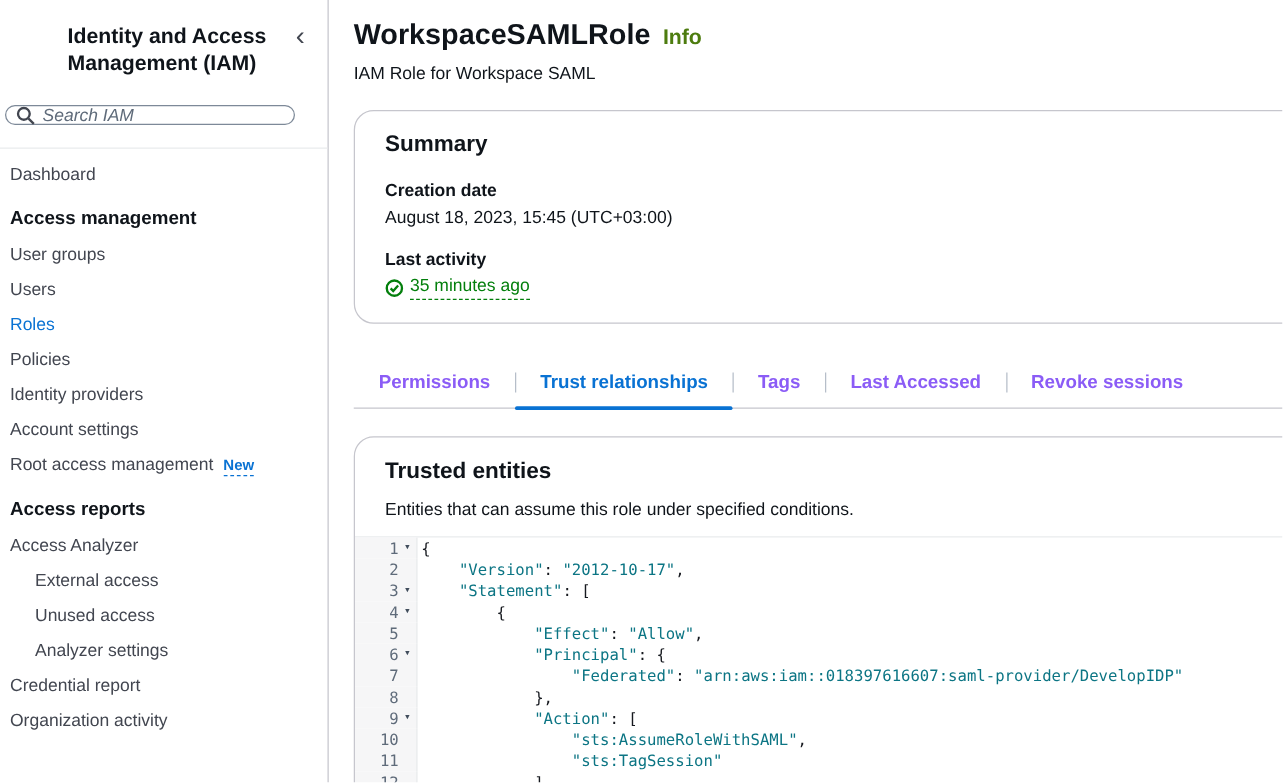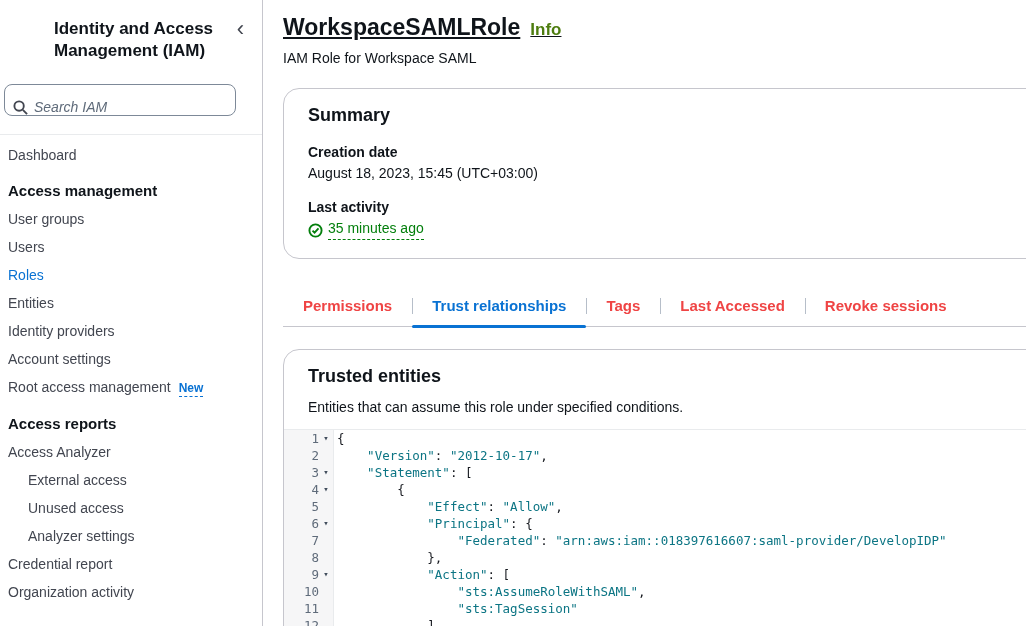--- a/index.html
+++ b/index.html
@@ -5,55 +5,55 @@
   * { margin:0; padding:0; box-sizing:border-box; }
   html,body { width:1026px; height:626px; overflow:hidden; background:#fff;
     font-family:"Liberation Sans", sans-serif; color:#0f141a; }
   .app { display:flex; width:1026px; height:626px; }
 
   
   .sidebar { width:263px; flex-shrink:0; border-right:1px solid #c6c6cd; padding-top:18px; background:#fff; }
   .sidebar-header { display:flex; align-items:flex-start; padding:0 14px 0 8px;margin-left:46px; }
   .sidebar-header h1 { font-size:17px; line-height:1.3; font-weight:700; max-width:185px; flex:1; }
   .collapse-btn { color:#424650; font-size:22px; line-height:18px; cursor:pointer; padding:2px 4px; }
-  .search-wrap { margin:22px 26px 0 4px; border:1px solid #7d8998; border-radius:8px; height:32px;
-    display:flex; align-items:flex-end; padding:0 8px; gap:6px; background:#fff; }
+  .search-wrap { margin:22px 26px 0 4px; border:1px solid #7d8998; border-radius:8px; height:16px;
+    display:flex; align-items:center; padding:0 8px; gap:6px; background:#fff; }
   .search-wrap svg { flex-shrink:0; }
   .search-wrap input { border:none; outline:none; flex:1; font-size:14px; font-style:italic;
     color:#414d5c; font-family:"Liberation Sans", sans-serif; background:transparent; }
   .search-wrap input::placeholder { color:#5f6b7a; font-style:italic; }
   .side-divider { border:none; border-top:1px solid #e9ebed; margin:18px 0 6px 0; }
   .nav-item { font-size:14px; line-height:18px; padding:5px 12px 5px 8px; color:#424650; }
   .nav-item.link, .nav-item.sublink { cursor:pointer; }
   .nav-item.section { font-weight:700; font-size:15px; color:#0f141a; margin-top:8px; cursor:default; }
   .nav-item.sublink { padding-left:28px; }
   .nav-item.active span:first-child { color:#0972d3; }
   .badge { color:#0972d3; font-size:12px; font-weight:700; margin-left:8px;
     border-bottom:1px dashed #0972d3; padding-bottom:1px; }
 
   
   main { flex:1; padding:14px 0 0 20px; overflow:hidden; }
-  .page-header { display:flex; align-items:baseline; gap:10px;text-decoration:underline; }
+  .page-header { display:flex; align-items:baseline; gap:10px; }
   .page-header h1 { font-size:23px; font-weight:700; }
   .info-link { color:#4d7c0f; font-size:17px; font-weight:700; cursor:pointer; text-decoration:none; }
   .subtitle { font-size:14px; margin-top:9px; color:#0f141a; }
 
   .card { width:780px; border:1px solid #c6c6cd; border-radius:16px; background:#fff;
     margin-top:22px; padding:16px 24px 18px; }
   .card h2 { font-size:18px; font-weight:700; }
   .field { margin-top:18px; }
   .field .label { font-size:14px; font-weight:700; }
   .field .value { font-size:14px; margin-top:5px; }
   .status-green { display:flex; align-items:center; gap:5px; margin-top:5px; }
   .status-green svg { flex-shrink:0; }
   .status-green span { color:#037f0c; font-size:14px; border-bottom:1px dashed #037f0c; padding-bottom:3px; }
 
   
   .tabs { display:flex; margin-top:30px; border-bottom:1px solid #c6c6cd; width:790px; }
-  .tab { font-size:15px; font-weight:700; color:#ef4444; padding:8px 20px 12px; position:relative; cursor:pointer; }
+  .tab { font-size:15px; font-weight:700; color:#8b5cf6; padding:8px 20px 12px; position:relative; cursor:pointer; }
   .tab + .tab::before { content:''; position:absolute; left:0; top:9px; height:16px; width:1px; background:#b6bec9; }
   .tab.active { color:#0972d3; }
   .tab.active::after { content:''; position:absolute; left:0; right:0; bottom:-2px; height:3px;
     background:#0972d3; border-radius:2px; }
 
   
   .trusted p { font-size:14px; margin-top:12px; color:#0f141a; }
   .editor { margin:14px -24px 0; border-top:1px solid #e9ebed;
     font-family:"DejaVu Sans Mono", monospace; font-size:12.5px; line-height:17px; }
   .code-row { display:flex; }
@@ -82,21 +82,21 @@
       </svg>
       <input type="text" placeholder="Search IAM" style="">
     </div>
     <hr class="side-divider">
     <nav id="sidebar-nav">
         <div class="nav-item link"><span>Dashboard</span></div>
         <div class="nav-item section"><span>Access management</span></div>
         <div class="nav-item link"><span>User groups</span></div>
         <div class="nav-item link"><span>Users</span></div>
         <div class="nav-item link active"><span>Roles</span></div>
-        <div class="nav-item link"><span>Entities</span></div>
+        <div class="nav-item link"><span>Policies</span></div>
         <div class="nav-item link"><span>Identity providers</span></div>
         <div class="nav-item link"><span>Account settings</span></div>
         <div class="nav-item link"><span>Root access management</span><span class="badge">New</span></div>
         <div class="nav-item section"><span>Access reports</span></div>
         <div class="nav-item link"><span>Access Analyzer</span></div>
         <div class="nav-item sublink"><span>External access</span></div>
         <div class="nav-item sublink"><span>Unused access</span></div>
         <div class="nav-item sublink"><span>Analyzer settings</span></div>
         <div class="nav-item link"><span>Credential report</span></div>
         <div class="nav-item link"><span>Organization activity</span></div>

